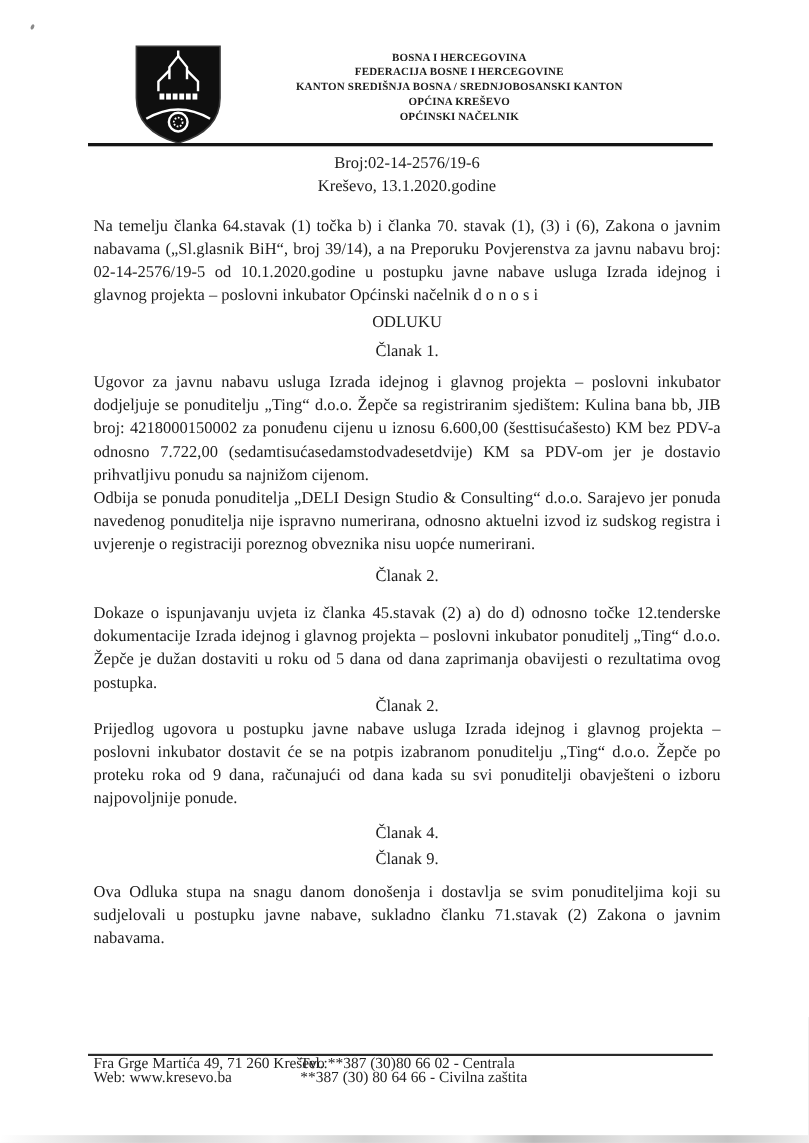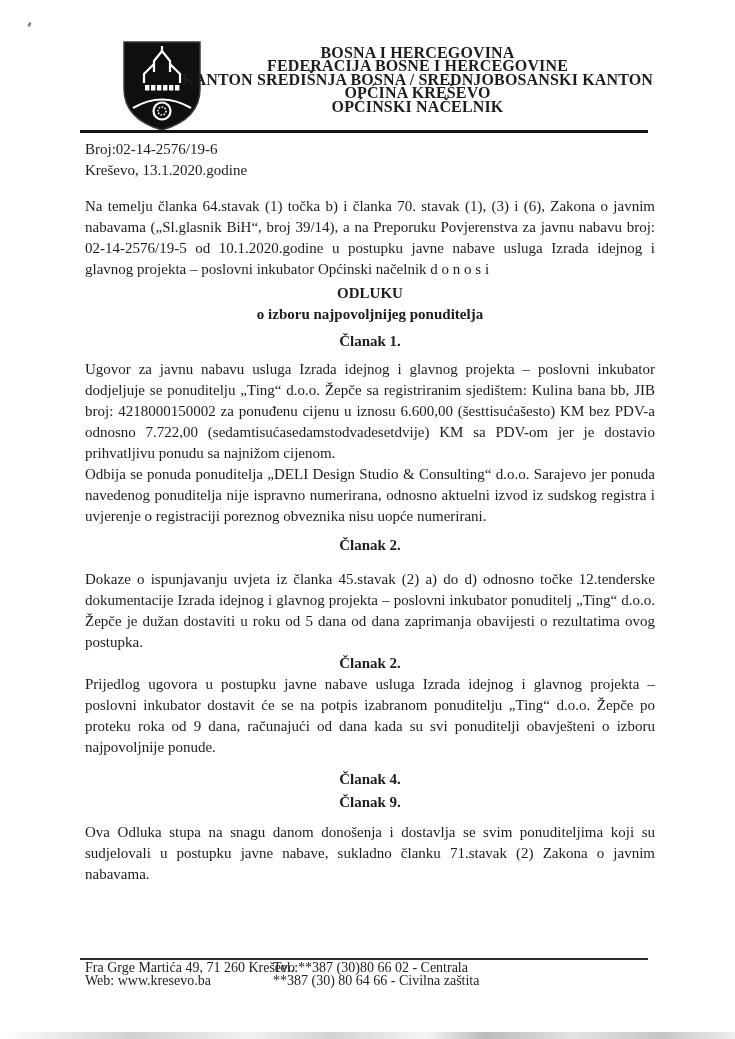--- a/index.html
+++ b/index.html
@@ -6,34 +6,34 @@
   .page {
     position:relative; width:735px; height:1039px; margin:0 auto;
     background:#ffffff; overflow:hidden;
     font-family:"Liberation Serif", serif; color:#1c1c1c;
   }
 
   
   .logo { position:absolute; left:121px; top:39px; width:82px; height:94px; }
   .header-text {
     position:absolute; left:100px; top:46px; width:635px;
-    text-align:center; font-weight:bold; font-size:16px; line-height:13.4px;
+    text-align:center; font-weight:bold; font-size:10px; line-height:13.4px;
     letter-spacing:0.15px;
   }
   .header-rule { position:absolute; left:80px; top:130px; width:568px; height:3px; background:#151515; }
 
   
   .content {
     position:absolute; left:85px; top:139px; width:570px;
     font-size:15px; line-height:21px; text-align:justify; text-justify:inter-word;
   }
   .content p { margin:0; }
-  .meta-line { text-align:left;font-family:Liberation Serif, serif; }
+  .meta-line { text-align:center;font-family:Liberation Serif, serif; }
   .center { text-align:center; }
-  .bold { font-weight:bold; }
+  .bold { font-weight:normal; }
   .m0{margin-top:0!important} .m2{margin-top:2px!important} .m3{margin-top:3px!important}
   .m6{margin-top:6px!important} .m7{margin-top:7px!important} .m8{margin-top:8px!important}
   .m9{margin-top:9px!important} .m11{margin-top:11px!important} .m13{margin-top:13px!important}
   .m15{margin-top:15px!important}
 
   
   .footer-rule { position:absolute; left:80px; top:958px; width:568px; height:2px; background:#2a2a2a; }
   .footer {
     position:absolute; left:85px; top:961px; width:565px;
     font-size:14px; line-height:13px; color:#222;
@@ -92,21 +92,20 @@
 
   <div class="header-rule"></div>
 
   <div class="content">
     <p class="meta-line">Broj:02-14-2576/19-6</p>
     <p class="meta-line">Kreševo, 13.1.2020.godine</p>
 
     <p class="m15">Na temelju članka 64.stavak (1) točka b) i članka 70. stavak (1), (3) i (6), Zakona o javnim nabavama („Sl.glasnik BiH“, broj 39/14), a na Preporuku Povjerenstva za javnu nabavu broj: 02-14-2576/19-5 od 10.1.2020.godine u postupku javne nabave usluga Izrada idejnog i glavnog projekta – poslovni inkubator Općinski načelnik d o n o s i</p>
 
     <p class="center bold m3">ODLUKU</p>
-    <p class="center bold m0">o izboru najpovoljnijeg ponuditelja</p>
 
     <p class="center bold m6">Članak 1.</p>
     <p class="m7">Ugovor za javnu nabavu usluga Izrada idejnog i glavnog projekta – poslovni inkubator dodjeljuje se ponuditelju „Ting“ d.o.o. Žepče sa registriranim sjedištem: Kulina bana bb, JIB broj: 4218000150002  za ponuđenu cijenu u iznosu 6.600,00 (šesttisućašesto) KM bez PDV-a odnosno 7.722,00 (sedamtisućasedamstodvadesetdvije) KM sa PDV-om jer je dostavio prihvatljivu ponudu sa najnižom cijenom.</p>
     <p class="m0">Odbija se ponuda ponuditelja „DELI Design Studio &amp; Consulting“ d.o.o. Sarajevo jer ponuda navedenog ponuditelja nije ispravno numerirana, odnosno aktuelni izvod iz sudskog registra i uvjerenje o registraciji poreznog obveznika nisu uopće numerirani.</p>
 
     <p class="center bold m8">Članak 2.</p>
     <p class="m13">Dokaze o ispunjavanju uvjeta iz članka 45.stavak (2) a) do d) odnosno točke 12.tenderske dokumentacije Izrada idejnog i glavnog projekta – poslovni inkubator ponuditelj „Ting“ d.o.o. Žepče je dužan dostaviti u roku od 5 dana od dana zaprimanja obavijesti o rezultatima ovog postupka.</p>
 
     <p class="center bold m0">Članak 2.</p>
     <p class="m0">Prijedlog ugovora u postupku javne nabave usluga Izrada idejnog i glavnog projekta – poslovni inkubator dostavit će se na potpis izabranom ponuditelju „Ting“ d.o.o. Žepče  po proteku roka od 9 dana, računajući od dana kada su svi ponuditelji obavješteni o izboru najpovoljnije ponude.</p>

